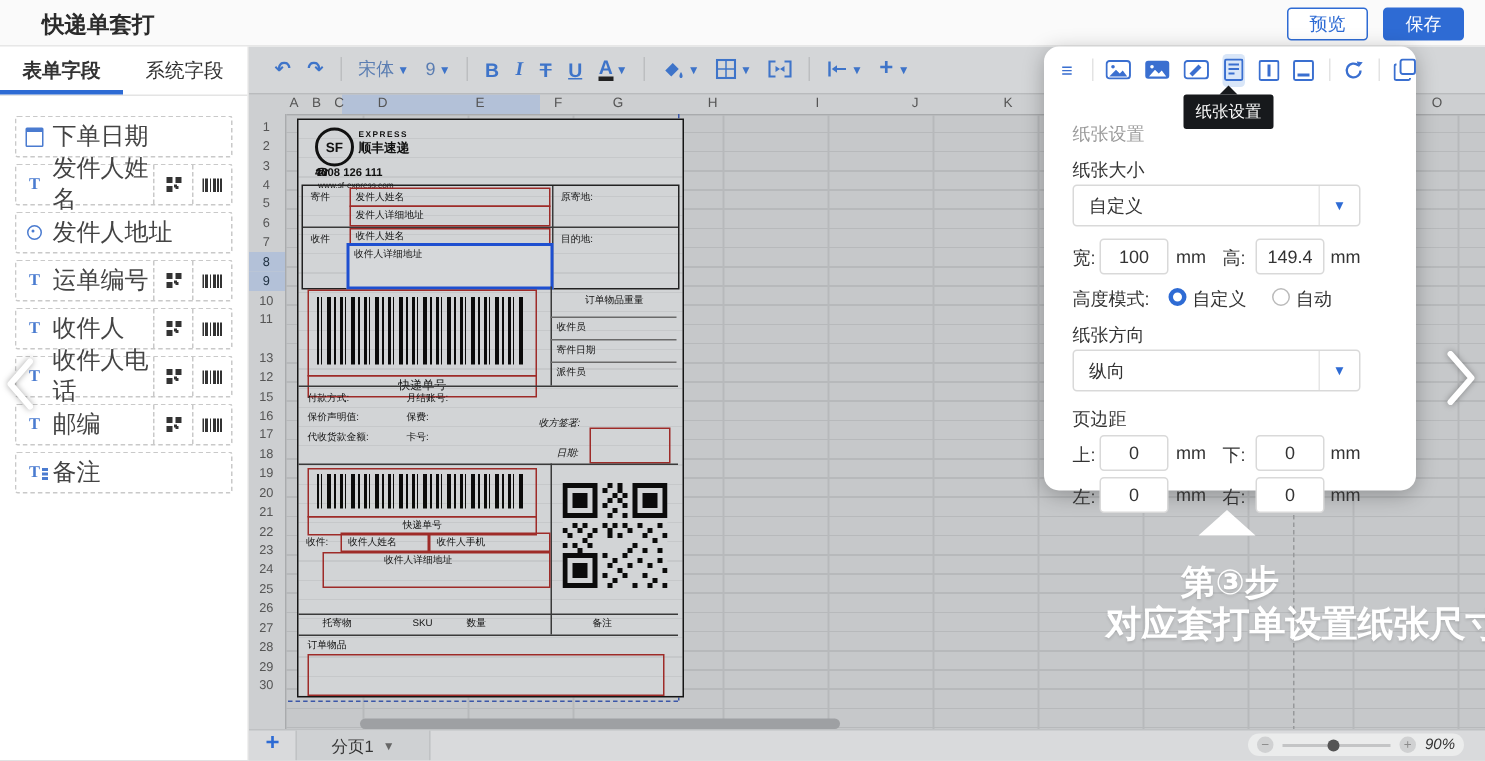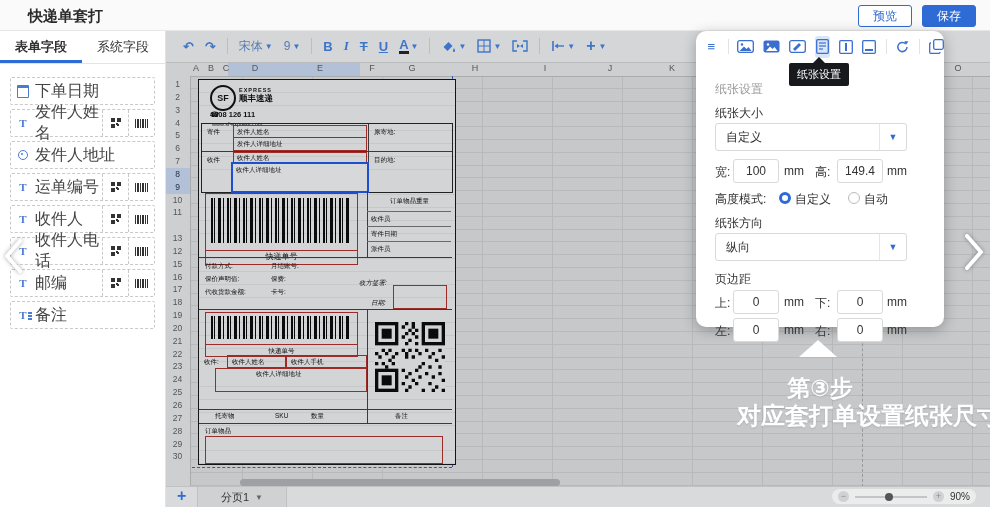--- a/index.html
+++ b/index.html
@@ -73,21 +73,21 @@
   .thinline{border-top:1px solid #6a6a6a;height:0;}
   
   .footer{position:absolute;left:165px;right:0;bottom:0;height:20px;background:#d9dadc;border-top:1px solid #bfc1c3;z-index:10;}
   .addpage{position:absolute;left:12px;top:0px;color:#2e6bd4;font-size:16px;font-weight:bold;cursor:pointer;}
   .pagetab{position:absolute;left:32px;top:0;width:88px;height:20px;background:#cfd1d3;border-left:1px solid #c0c2c4;border-right:1px solid #c0c2c4;display:flex;align-items:center;justify-content:center;gap:6px;font-size:11px;color:#333;cursor:pointer;}
   .pagetab .caret{font-size:8px;color:#666;}
   .zoomer{position:absolute;right:14px;top:2px;height:15px;background:#ebecec;border-radius:8px;display:flex;align-items:center;padding:0 6px;gap:6px;}
   .zbtn{width:11px;height:11px;border-radius:50%;background:#d0d1d2;color:#8b8b8b;font-size:9px;line-height:11px;text-align:center;cursor:pointer;}
   .ztrack{position:relative;width:72px;height:2px;background:#c4c5c6;cursor:pointer;}
   .zdot{position:absolute;left:30px;top:-3px;width:8px;height:8px;border-radius:50%;background:#555;cursor:pointer;}
-  .zval{font-size:10px;color:#333;}
+  .zval{font-size:10px;color:#333;font-style:italic;}
   
   .popup{position:absolute;left:696px;top:31px;width:248px;height:296px;background:#fff;border-radius:10px;box-shadow:0 3px 14px rgba(0,0,0,.28);z-index:60;}
   .pop-icons{position:absolute;left:0;top:0;right:0;height:31px;display:flex;align-items:center;padding-left:8px;gap:9px;}
   .pic{width:22px;height:22px;display:flex;align-items:center;justify-content:center;cursor:pointer;border-radius:3px;}
   .pic.hl{background:#d9e6f8;}
   .psep{width:1px;height:15px;background:#e3e3e3;}
   .ptitle{position:absolute;left:19px;top:50px;font-size:12px;color:#9b9b9b;}
   .plabel{position:absolute;font-size:12px;color:#333;}
   .pselect{position:absolute;left:19px;width:190px;height:26px;border:1px solid #d9d9d9;border-radius:3px;background:#fff;cursor:pointer;}
   .pselect .sval{position:absolute;left:10px;top:5px;font-size:12px;color:#333;}

